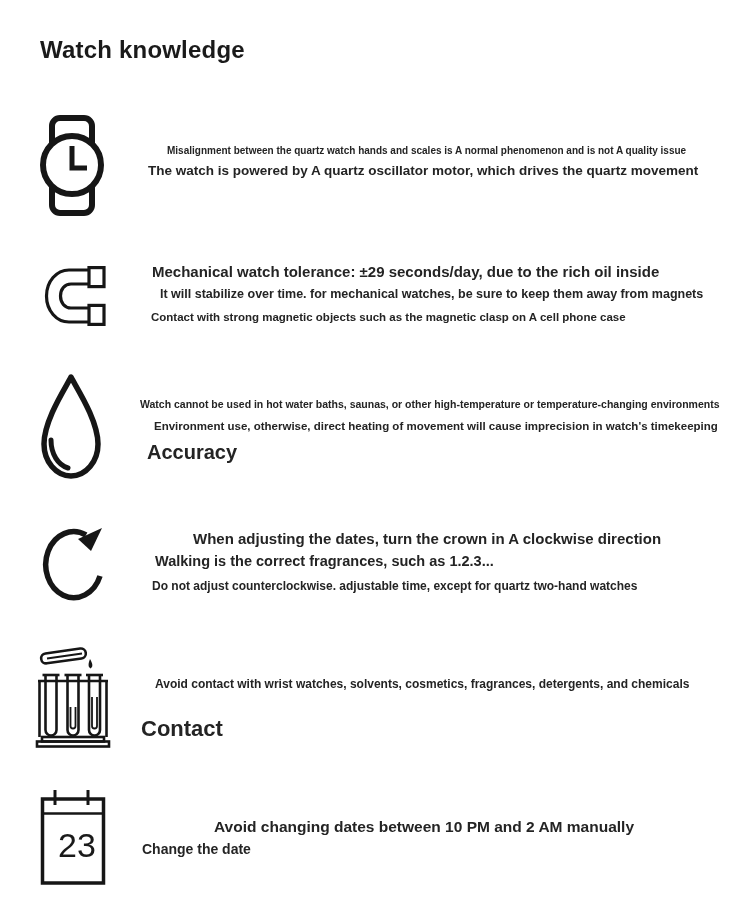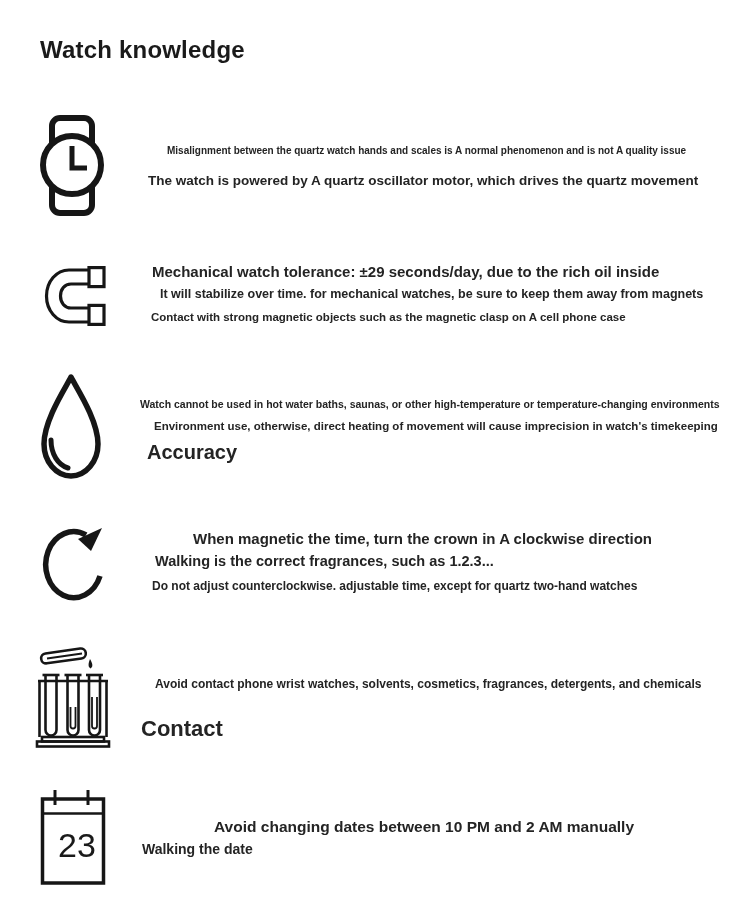--- a/index.html
+++ b/index.html
@@ -43,21 +43,21 @@
 
   <div class="title" style="left:40px;top:36px;font-size:24px;">Watch knowledge</div>
 
   <section>
     <svg class="icon" style="left:40px;top:115px;" width="64" height="101" viewBox="0 0 64 101">
       <rect x="12" y="3" width="40" height="95" rx="8" fill="none" stroke="#161616" stroke-width="6"></rect>
       <circle cx="32" cy="50" r="29" fill="#ffffff" stroke="#161616" stroke-width="6"></circle>
       <path d="M32 31 V53 H47" fill="none" stroke="#161616" stroke-width="5"></path>
     </svg>
     <div class="t" style="left:167px;top:145px;font-size:10px;">Misalignment between the quartz watch hands and scales is A normal phenomenon and is not A quality issue</div>
-    <div class="t" style="left:148px;top:163px;font-size:13.5px;margin-top:10px;">The watch is powered by A quartz oscillator motor, which drives the quartz movement</div>
+    <div class="t" style="left:148px;top:163px;font-size:13.5px;">The watch is powered by A quartz oscillator motor, which drives the quartz movement</div>
   </section>
 
   <section>
     <svg class="icon" style="left:42px;top:266px;" width="66" height="60" viewBox="0 0 66 60">
       <path d="M59 4 H27 C14.5 4 4.5 15.5 4.5 30 C4.5 44.5 14.5 56 27 56 H59 V42 H29 C22.5 42 18.5 36.5 18.5 30 C18.5 23.5 22.5 18 29 18 H59 Z" fill="none" stroke="#161616" stroke-width="3.2"></path>
       <rect x="47" y="1.6" width="15" height="19" fill="#ffffff" stroke="#161616" stroke-width="3.2"></rect>
       <rect x="47" y="39.4" width="15" height="19" fill="#ffffff" stroke="#161616" stroke-width="3.2"></rect>
     </svg>
     <div class="t" style="left:152px;top:263px;font-size:15px;">Mechanical watch tolerance: ±29 seconds/day, due to the rich oil inside</div>
     <div class="t" style="left:160px;top:287px;font-size:12.5px;">It will stabilize over time. for mechanical watches, be sure to keep them away from magnets</div>
@@ -72,21 +72,21 @@
     <div class="t" style="left:140px;top:398px;font-size:10.5px;">Watch cannot be used in hot water baths, saunas, or other high-temperature or temperature-changing environments</div>
     <div class="t" style="left:154px;top:420px;font-size:11.5px;">Environment use, otherwise, direct heating of movement will cause imprecision in watch's timekeeping</div>
     <div class="t" style="left:147px;top:441px;font-size:20px;">Accuracy</div>
   </section>
 
   <section>
     <svg class="icon" style="left:42px;top:526px;" width="66" height="78" viewBox="0 0 66 78">
       <path d="M44 9 A28 33 0 1 0 58 50" fill="none" stroke="#161616" stroke-width="5.5"></path>
       <path d="M36 13 L60 2 L49 25 Z" fill="#161616"></path>
     </svg>
-    <div class="t" style="left:193px;top:530px;font-size:15px;">When magnetic the time, turn the crown in A clockwise direction</div>
+    <div class="t" style="left:193px;top:530px;font-size:15px;">When adjusting the dates, turn the crown in A clockwise direction</div>
     <div class="t" style="left:155px;top:553px;font-size:14.5px;">Walking is the correct fragrances, such as 1.2.3...</div>
     <div class="t" style="left:152px;top:580px;font-size:12px;">Do not adjust counterclockwise. adjustable time, except for quartz two-hand watches</div>
   </section>
 
   <section>
     <svg class="icon" style="left:34px;top:645px;" width="78" height="105" viewBox="0 0 78 105">
       <g fill="none" stroke="#161616" stroke-width="2.6">
         <rect x="7" y="6" width="45" height="10" rx="5" transform="rotate(-8 29 11)"></rect>
         <line x1="13" y1="13.5" x2="48" y2="8.5" stroke-width="2"></line>
         <path d="M56 14 C59 19 59 22 56.5 23.5 C54 22 54 19 56 14 Z" fill="#161616" stroke="none"></path>
@@ -98,29 +98,29 @@
         <path d="M33.5 30 V85 A5.5 5.5 0 0 0 44.5 85 V30"></path>
         <line x1="30.5" y1="30" x2="47.5" y2="30"></line>
         <path d="M55 30 V85 A5.5 5.5 0 0 0 66 85 V30"></path>
         <line x1="52" y1="30" x2="69" y2="30"></line>
         <path d="M36.5 62 V81 A2.5 2.5 0 0 0 41.5 81 V62" stroke-width="1.8"></path>
         <path d="M58 52 V81 A2.5 2.5 0 0 0 63 81 V52" stroke-width="1.8"></path>
         <rect x="8" y="92" width="62" height="4.5"></rect>
         <rect x="3" y="96.5" width="72" height="5"></rect>
       </g>
     </svg>
-    <div class="t" style="left:155px;top:678px;font-size:12px;">Avoid contact phone wrist watches, solvents, cosmetics, fragrances, detergents, and chemicals</div>
+    <div class="t" style="left:155px;top:678px;font-size:12px;">Avoid contact with wrist watches, solvents, cosmetics, fragrances, detergents, and chemicals</div>
     <div class="t" style="left:141px;top:716px;font-size:22px;">Contact</div>
   </section>
 
   <section>
     <svg class="icon" style="left:40px;top:790px;" width="66" height="95" viewBox="0 0 66 95">
       <rect x="2.5" y="9" width="61" height="84" fill="none" stroke="#161616" stroke-width="3.5"></rect>
       <line x1="2.5" y1="23.5" x2="63.5" y2="23.5" stroke="#161616" stroke-width="2.4"></line>
       <line x1="15" y1="0" x2="15" y2="15" stroke="#161616" stroke-width="3"></line>
       <line x1="48" y1="0" x2="48" y2="15" stroke="#161616" stroke-width="3"></line>
     </svg>
     <div class="cal-day" style="left:40px;top:828px;width:74px;font-size:34px;">23</div>
     <div class="t" style="left:214px;top:818px;font-size:15.5px;">Avoid changing dates between 10 PM and 2 AM manually</div>
-    <div class="t" style="left:142px;top:841px;font-size:14px;">Walking the date</div>
+    <div class="t" style="left:142px;top:841px;font-size:14px;">Change the date</div>
   </section>
 
 </div>
 
 </body></html>

